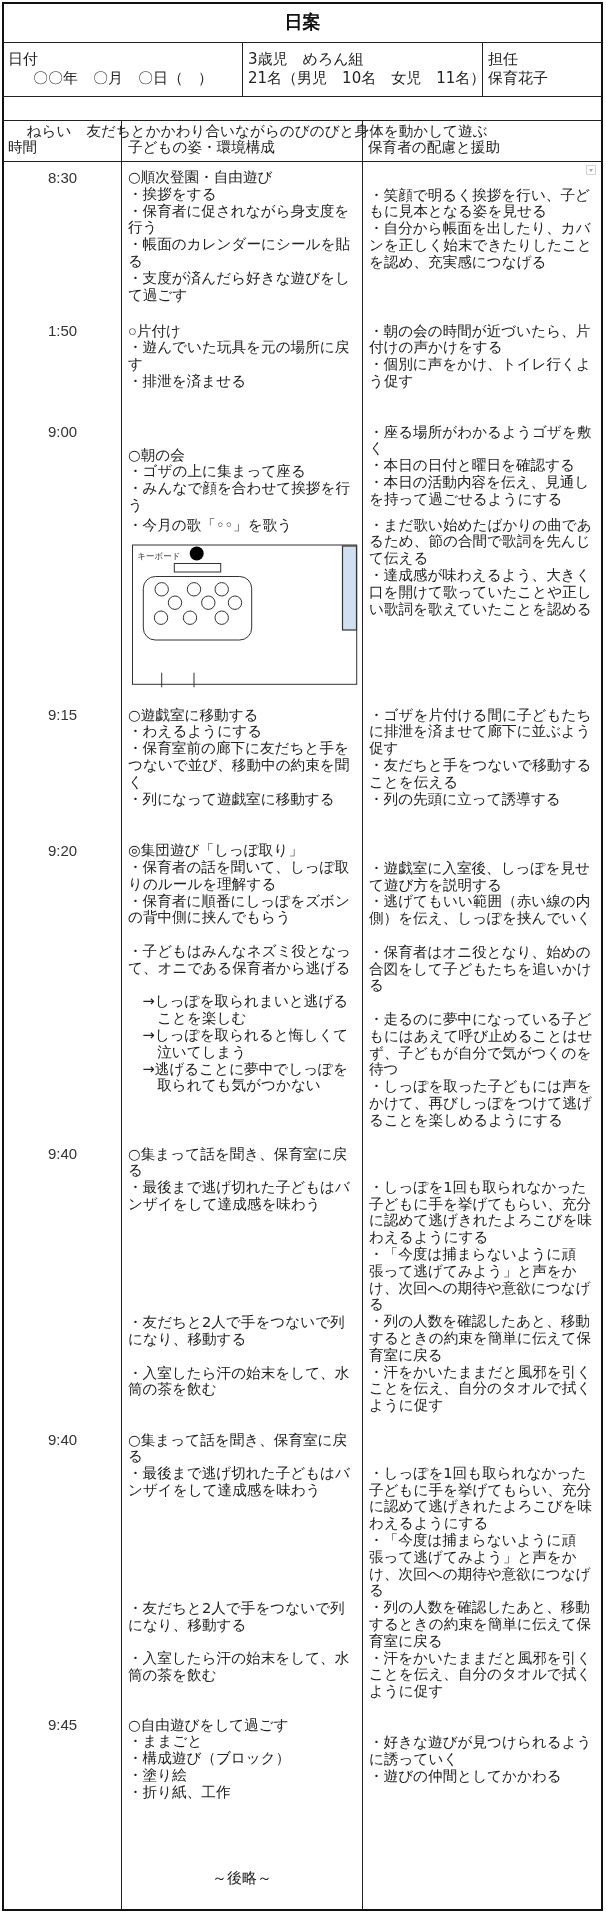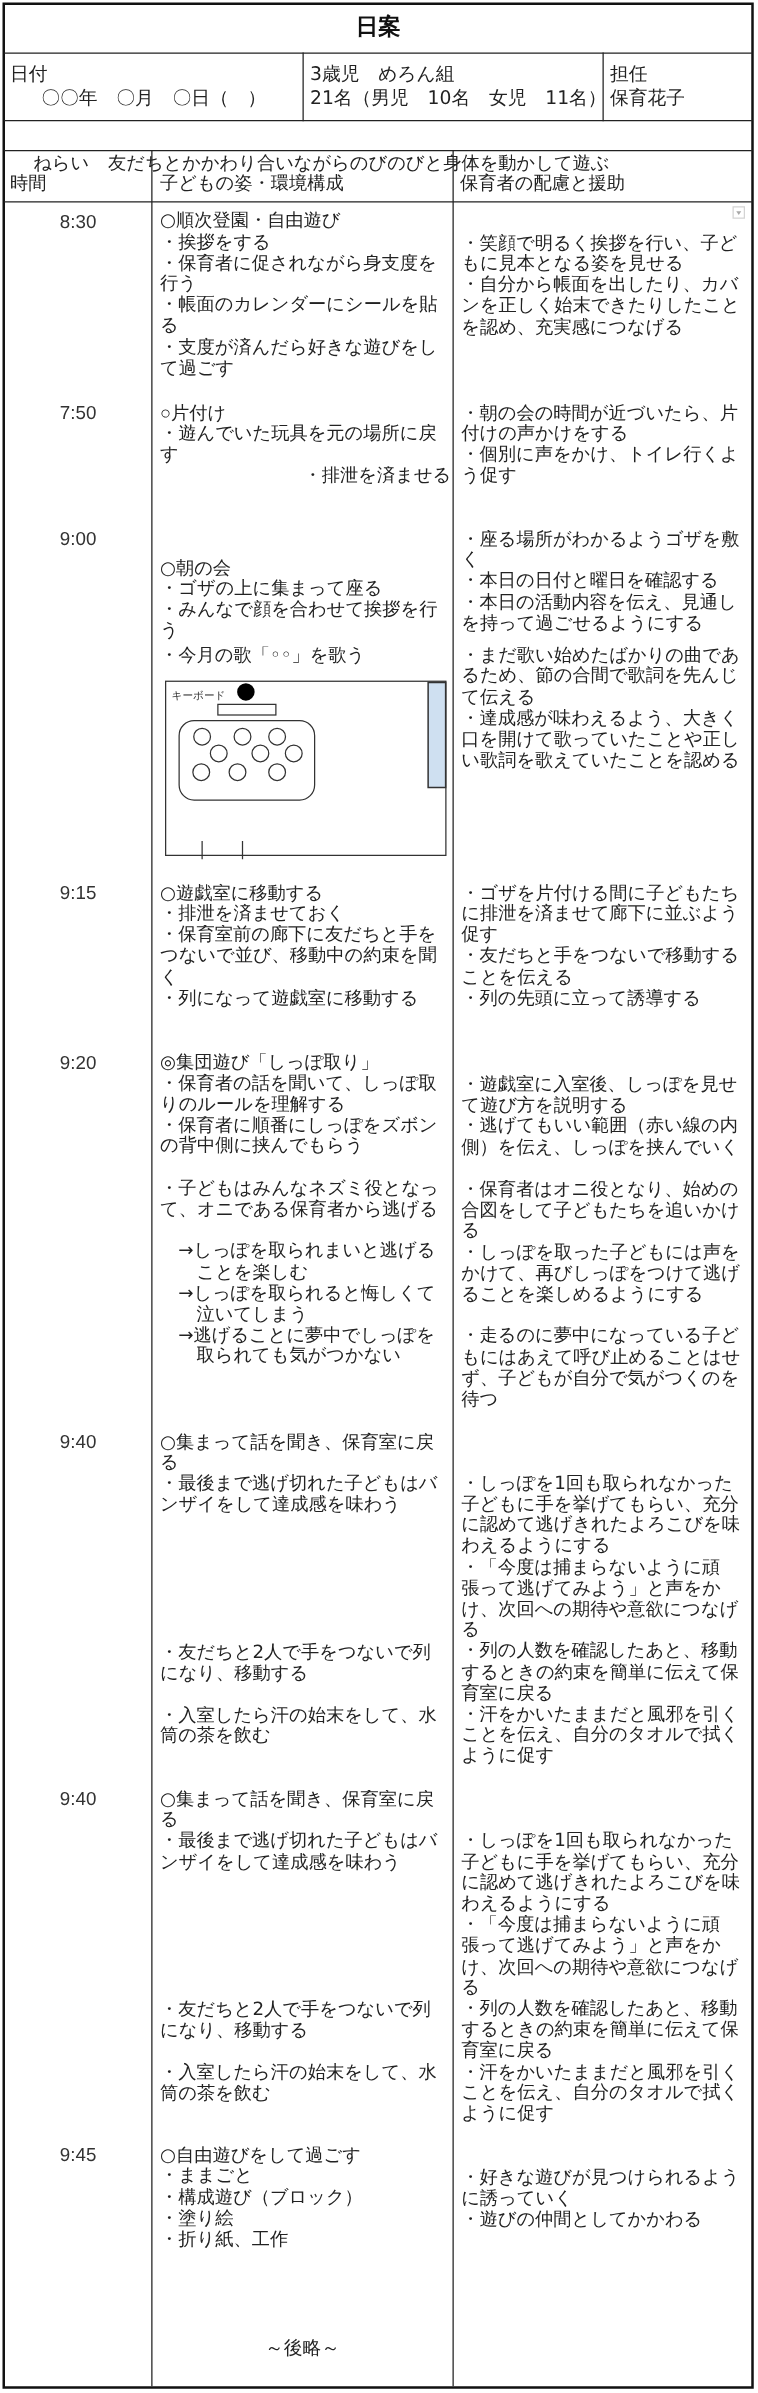--- a/index.html
+++ b/index.html
@@ -80,21 +80,21 @@
 
   <div class="hdr" style="left:8px">時間</div>
   <div class="hdr" style="left:128px">子どもの姿・環境構成</div>
   <div class="hdr" style="left:368px">保育者の配慮と援助</div>
 
   <div class="dd">
     <span class="dd-arrow"></span>
   </div>
 
   <div class="time" style="top:169.6px">8:30</div>
-  <div class="time" style="top:322.6px">7:50</div>
+  <div class="time" style="top:322.6px">1:50</div>
   <div class="time" style="top:423.6px">9:00</div>
   <div class="time" style="top:706.6px">9:15</div>
   <div class="time" style="top:842.6px">9:20</div>
   <div class="time" style="top:1145.6px">9:40</div>
   <div class="time" style="top:1431.6px">9:40</div>
   <div class="time" style="top:1716.6px">9:45</div>
 
   <div class="blk c" style="top:169.1px">
     <div class="item" style="height: 16.8px;">○順次登園・自由遊び</div>
     <div class="item" style="height: 16.8px;">・挨拶をする</div>
@@ -103,21 +103,21 @@
     <div class="item" style="height: 33.6px;">・帳面のカレンダーにシールを貼
 る</div>
     <div class="item" style="height: 33.6px;">・支度が済んだら好きな遊びをし
 て過ごす</div>
   </div>
 
   <div class="blk c" style="top:322.6px">
     <div class="item" style="height: 16.8px; font-family: Liberation Serif, serif;">○片付け</div>
     <div class="item" style="height: 33.6px;">・遊んでいた玩具を元の場所に戻
 す</div>
-    <div class="item" style="height: 16.8px; text-align: right;">・排泄を済ませる</div>
+    <div class="item" style="height: 16.8px;">・排泄を済ませる</div>
   </div>
 
   <div class="blk c" style="top:423.6px">
     <div class="item" style="height: 16.8px; margin-top: 23px;">○朝の会</div>
     <div class="item" style="height: 16.8px;">・ゴザの上に集まって座る</div>
     <div class="item" style="height: 33.6px;">・みんなで顔を合わせて挨拶を行
 う</div>
   </div>
   <div class="blk c" style="top:516.6px">
     <div class="item" style="height: 16.8px;">・今月の歌「◦◦」を歌う</div>
@@ -140,21 +140,21 @@
       <circle cx="30" cy="73.7" r="6.7"></circle>
       <circle cx="59" cy="73.7" r="6.7"></circle>
       <circle cx="90.7" cy="73.7" r="6.7"></circle>
     </g>
     <line x1="30.7" y1="128.7" x2="30.7" y2="143.3" stroke="#333333" stroke-width="1"></line>
     <line x1="63" y1="128.7" x2="63" y2="143.3" stroke="#333333" stroke-width="1"></line>
   </svg>
 
   <div class="blk c" style="top:706.6px">
     <div class="item" style="height: 16.8px;">○遊戯室に移動する</div>
-    <div class="item" style="height: 16.8px;">・排泄を済ませておく</div>
+    <div class="item" style="height: 16.8px;">・わえるようにする</div>
     <div class="item" style="height: 50.4px;">・保育室前の廊下に友だちと手を
 つないで並び、移動中の約束を聞
 く</div>
     <div class="item" style="height: 16.8px;">・列になって遊戯室に移動する</div>
   </div>
 
   <div class="blk c" style="top:842.3px">
     <div class="item" style="height: 16.8px;">◎集団遊び「しっぽ取り」</div>
     <div class="item" style="height: 33.6px;">・保育者の話を聞いて、しっぽ取
 りのルールを理解する</div>
@@ -247,27 +247,27 @@
   </div>
 
   <div class="blk t" style="top:859.9px">
     <div class="item" style="height: 33.6px;">・遊戯室に入室後、しっぽを見せ
 て遊び方を説明する</div>
     <div class="item" style="height: 33.6px;">・逃げてもいい範囲（赤い線の内
 側）を伝え、しっぽを挟んでいく</div>
     <div class="item gap" style="height: 50.4px;">・保育者はオニ役となり、始めの
 合図をして子どもたちを追いかけ
 る</div>
-    <div class="item" style="height: 50.4px;">・しっぽを取った子どもには声を
-かけて、再びしっぽをつけて逃げ
-ることを楽しめるようにする</div>
     <div class="item gap" style="height: 67.2px;">・走るのに夢中になっている子ど
 もにはあえて呼び止めることはせ
 ず、子どもが自分で気がつくのを
 待つ</div>
+    <div class="item" style="height: 50.4px;">・しっぽを取った子どもには声を
+かけて、再びしっぽをつけて逃げ
+ることを楽しめるようにする</div>
   </div>
 
   <div class="blk t" style="top:1178.9px">
     <div class="item" style="height: 67.2px;">・しっぽを1回も取られなかった
 子どもに手を挙げてもらい、充分
 に認めて逃げきれたよろこびを味
 わえるようにする</div>
     <div class="item" style="height: 67.2px;">・「今度は捕まらないように頑
 張って逃げてみよう」と声をか
 け、次回への期待や意欲につなげ

